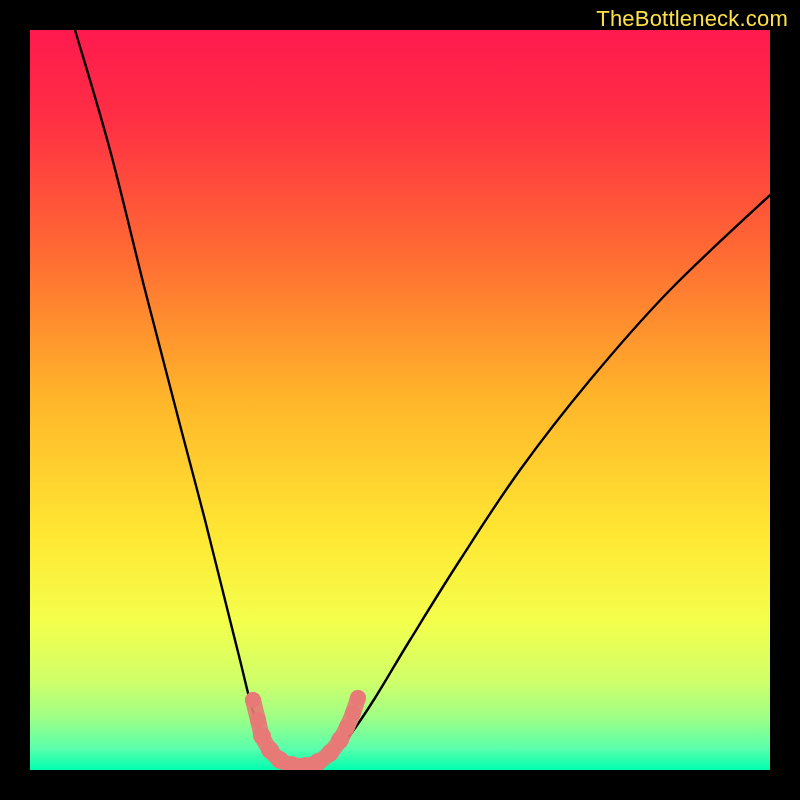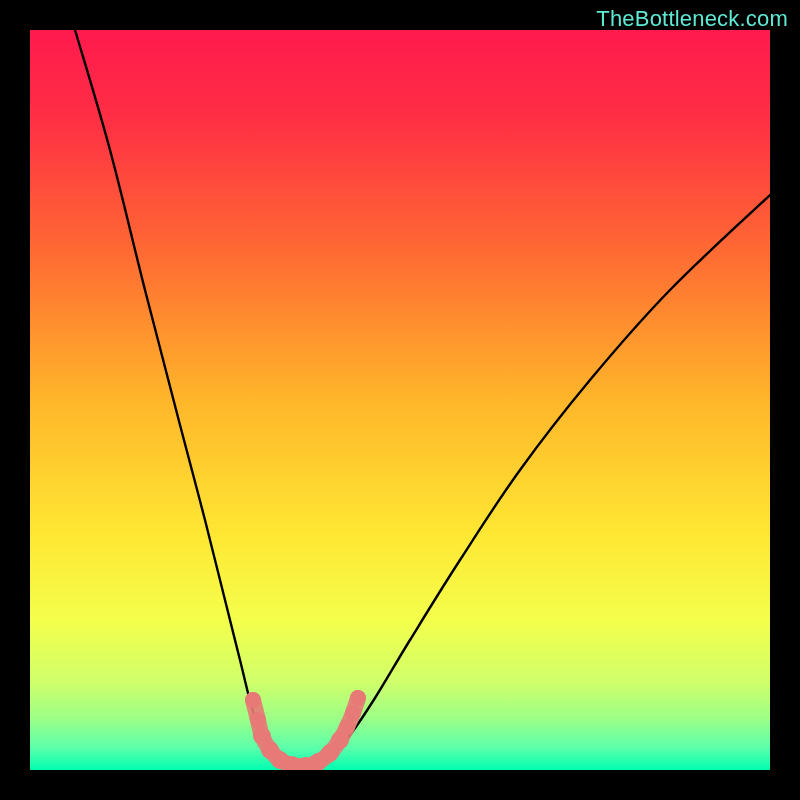--- a/index.html
+++ b/index.html
@@ -16,21 +16,21 @@
     top: 30px;
     width: 740px;
     height: 740px;
   }
   .watermark {
     position: absolute;
     top: 6px;
     right: 12px;
     font-family: Arial, Helvetica, sans-serif;
     font-size: 22px;
-    color: #5eead4;
+    color: #fde047;
     letter-spacing: 0.2px;
     user-select: none;
   }
 </style>
 </head>
 <body>
 
 <div class="watermark">TheBottleneck.com</div>
 
 <svg class="frame" width="740" height="740" viewBox="0 0 740 740">

